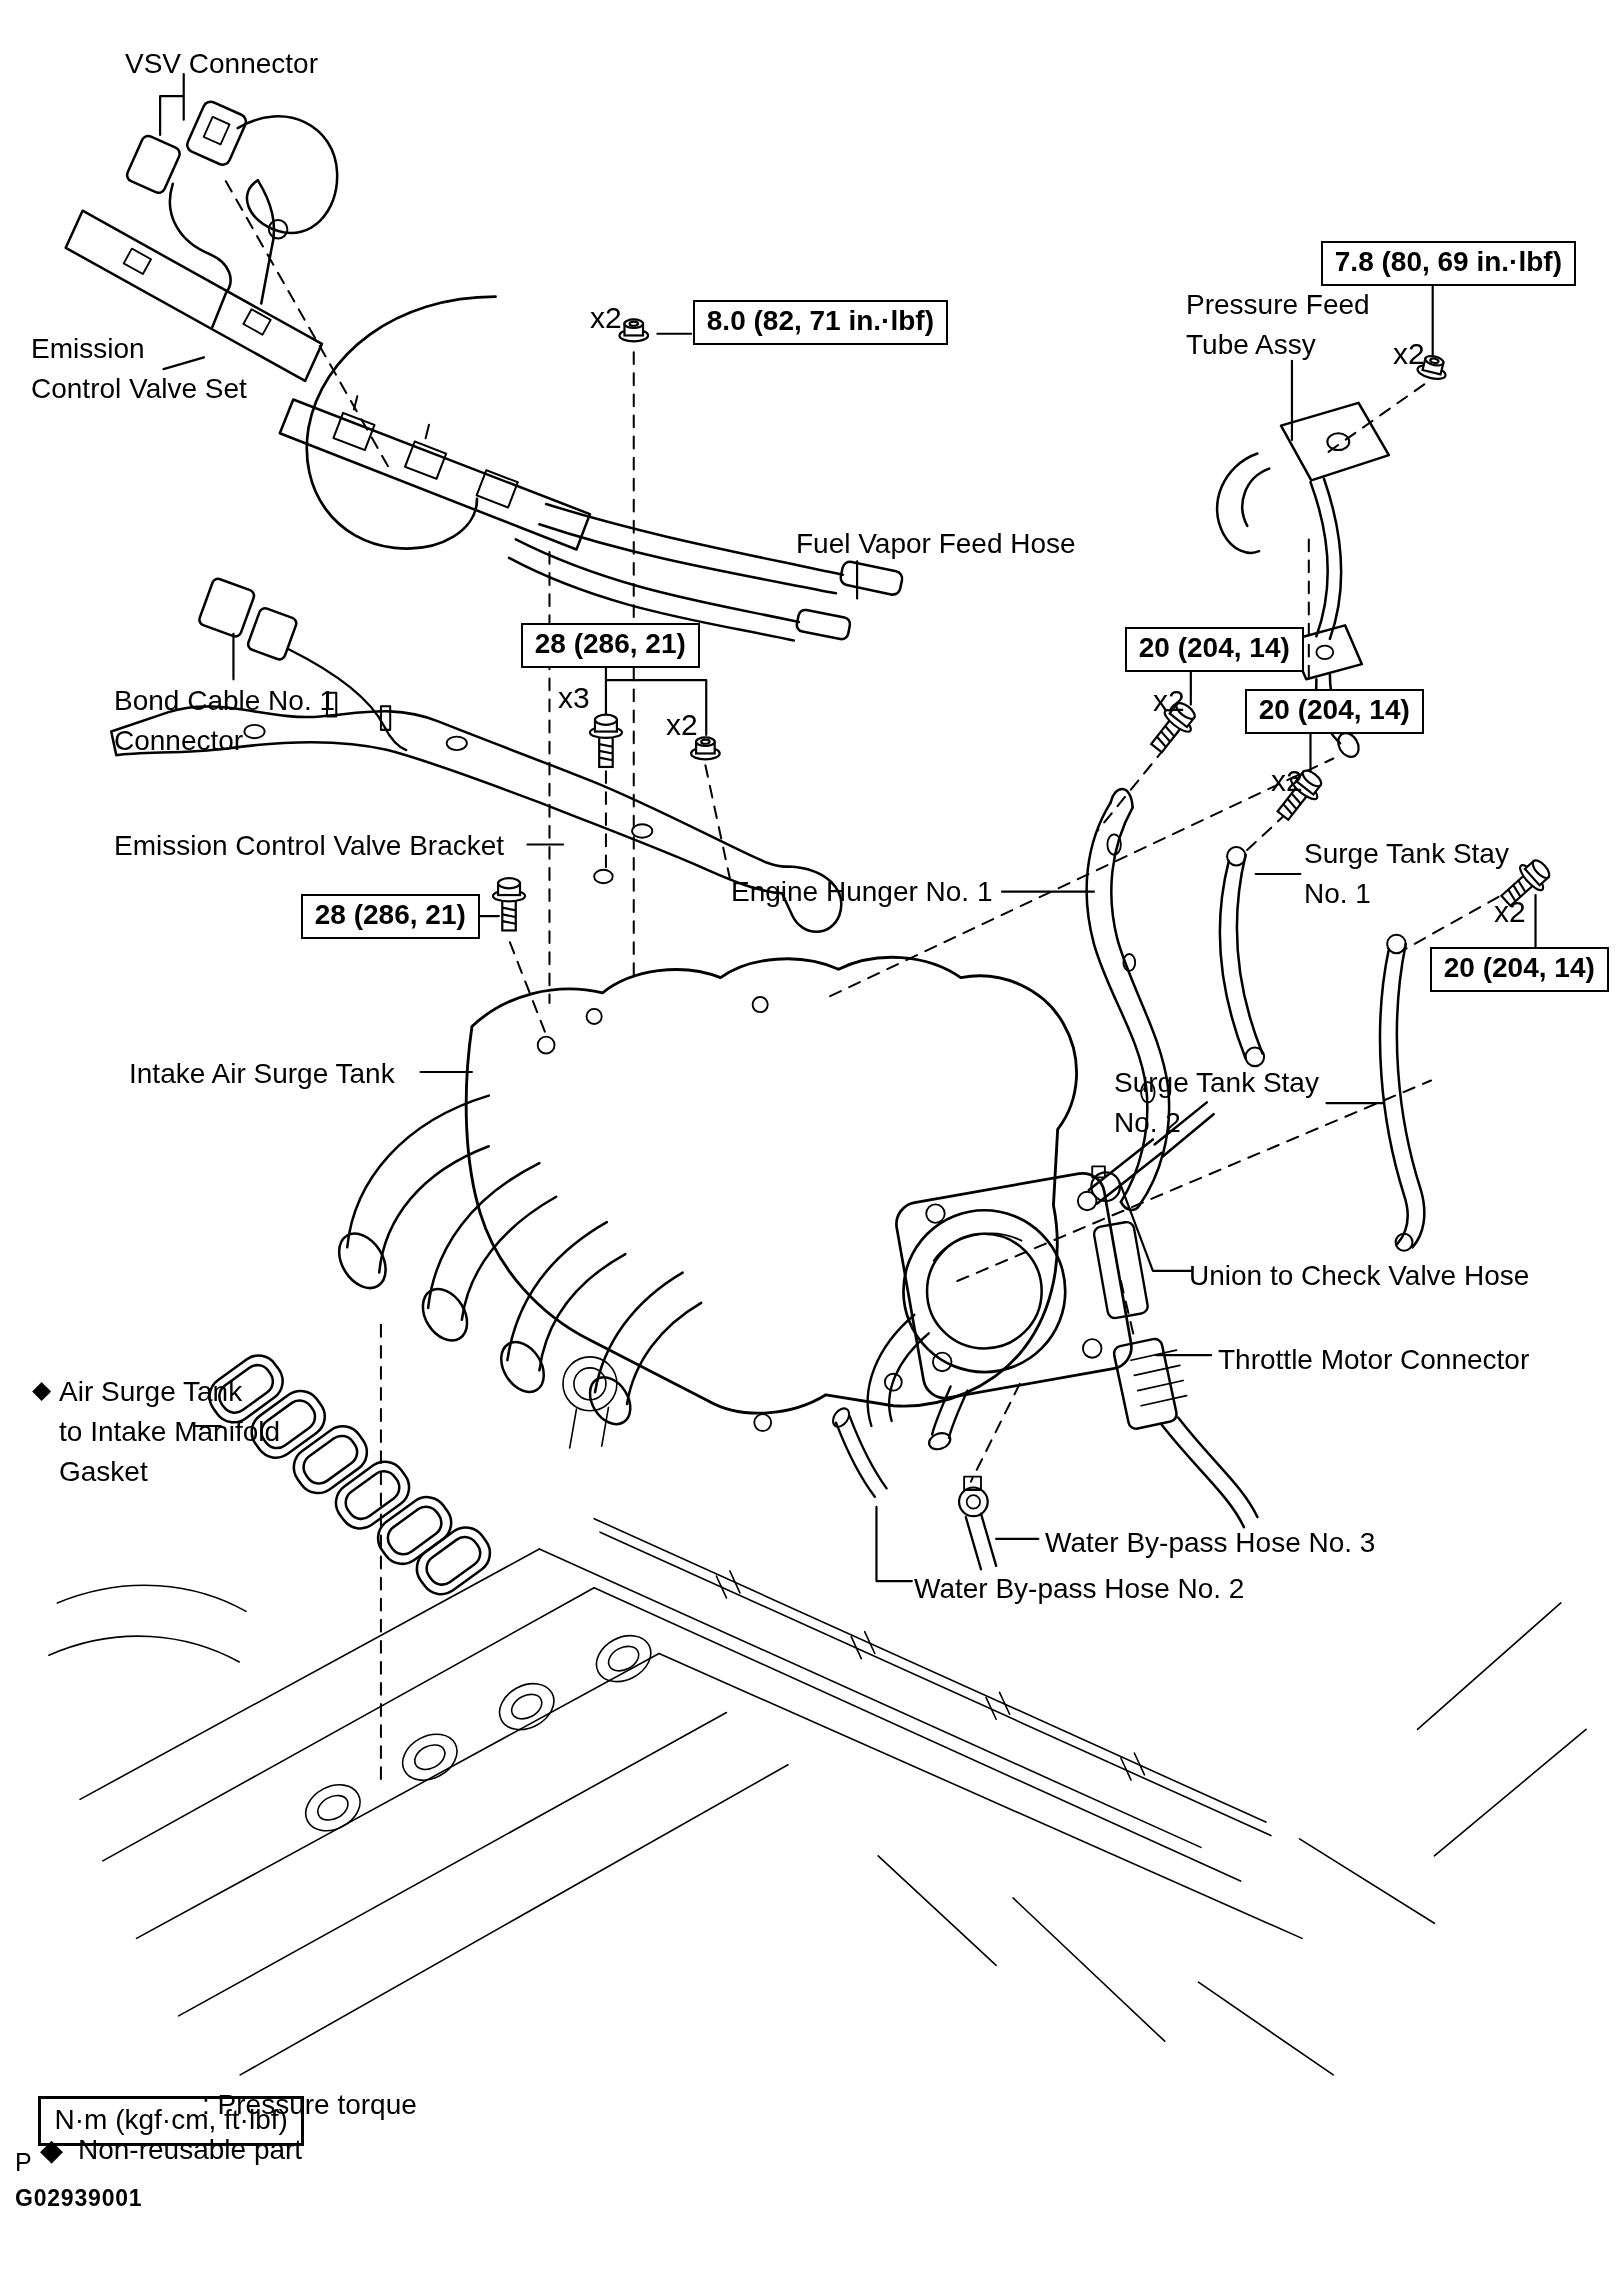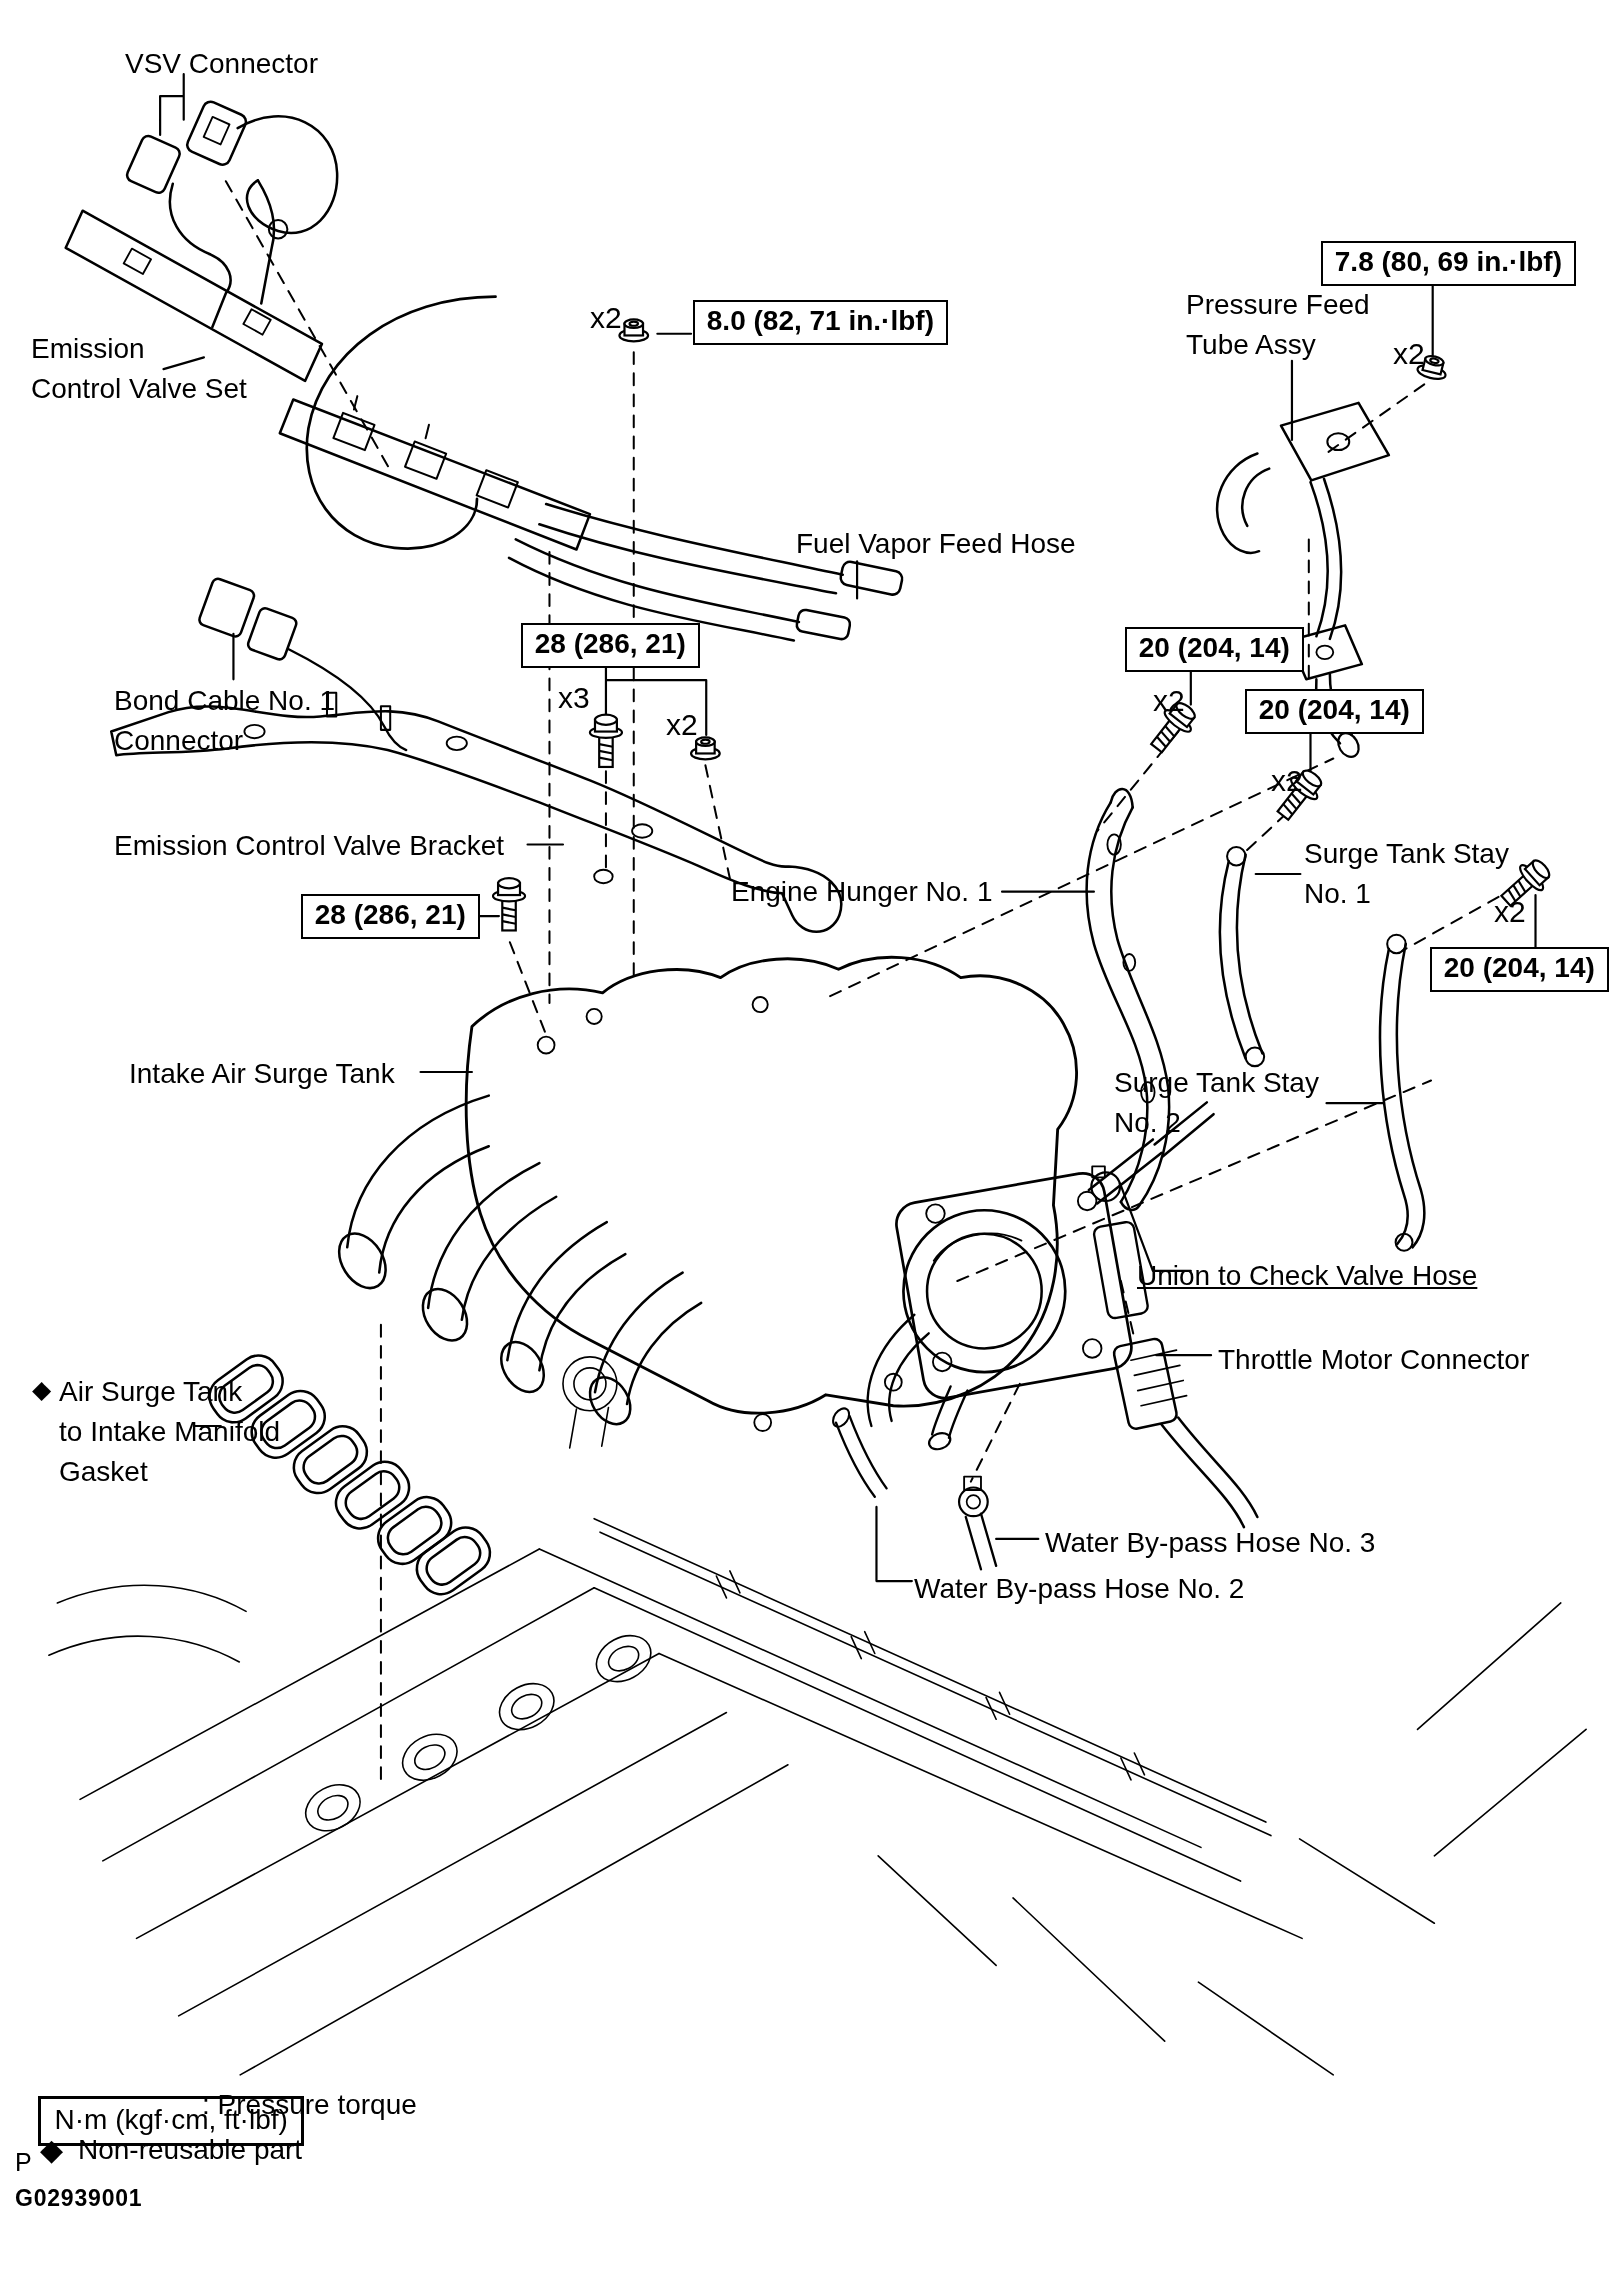--- a/index.html
+++ b/index.html
@@ -341,21 +341,21 @@
 Connector</div>
   <div class="lbl" style="left:114px;top:826px;">Emission Control Valve Bracket</div>
   <div class="lbl" style="left:731px;top:872px;">Engine Hunger No. 1</div>
   <div class="lbl" style="left:129px;top:1054px;">Intake Air Surge Tank</div>
   <div class="lbl" style="left:1186px;top:285px;">Pressure Feed
 Tube Assy</div>
   <div class="lbl" style="left:1304px;top:834px;">Surge Tank Stay
 No. 1</div>
   <div class="lbl" style="left:1114px;top:1063px;">Surge Tank Stay
 No. 2</div>
-  <div class="lbl" style="left:1137px;top:1256px;text-decoration:underline;">Union to Check Valve Hose</div>
+  <div class="lbl" style="left:1189px;top:1256px;">Union to Check Valve Hose</div>
   <div class="lbl" style="left:1218px;top:1340px;">Throttle Motor Connector</div>
   <div class="lbl" style="left:1045px;top:1523px;">Water By-pass Hose No. 3</div>
   <div class="lbl" style="left:914px;top:1569px;">Water By-pass Hose No. 2</div>
   <div class="dia" style="left:32px;top:1377px;">◆</div>
   <div class="lbl" style="left:59px;top:1372px;">Air Surge Tank
 to Intake Manifold
 Gasket</div>
 
   <div class="tq" style="left:693px;top:300px;">8.0 (82, 71 in.·lbf)</div>
   <div class="tq" style="left:1321px;top:241px;">7.8 (80, 69 in.·lbf)</div>

